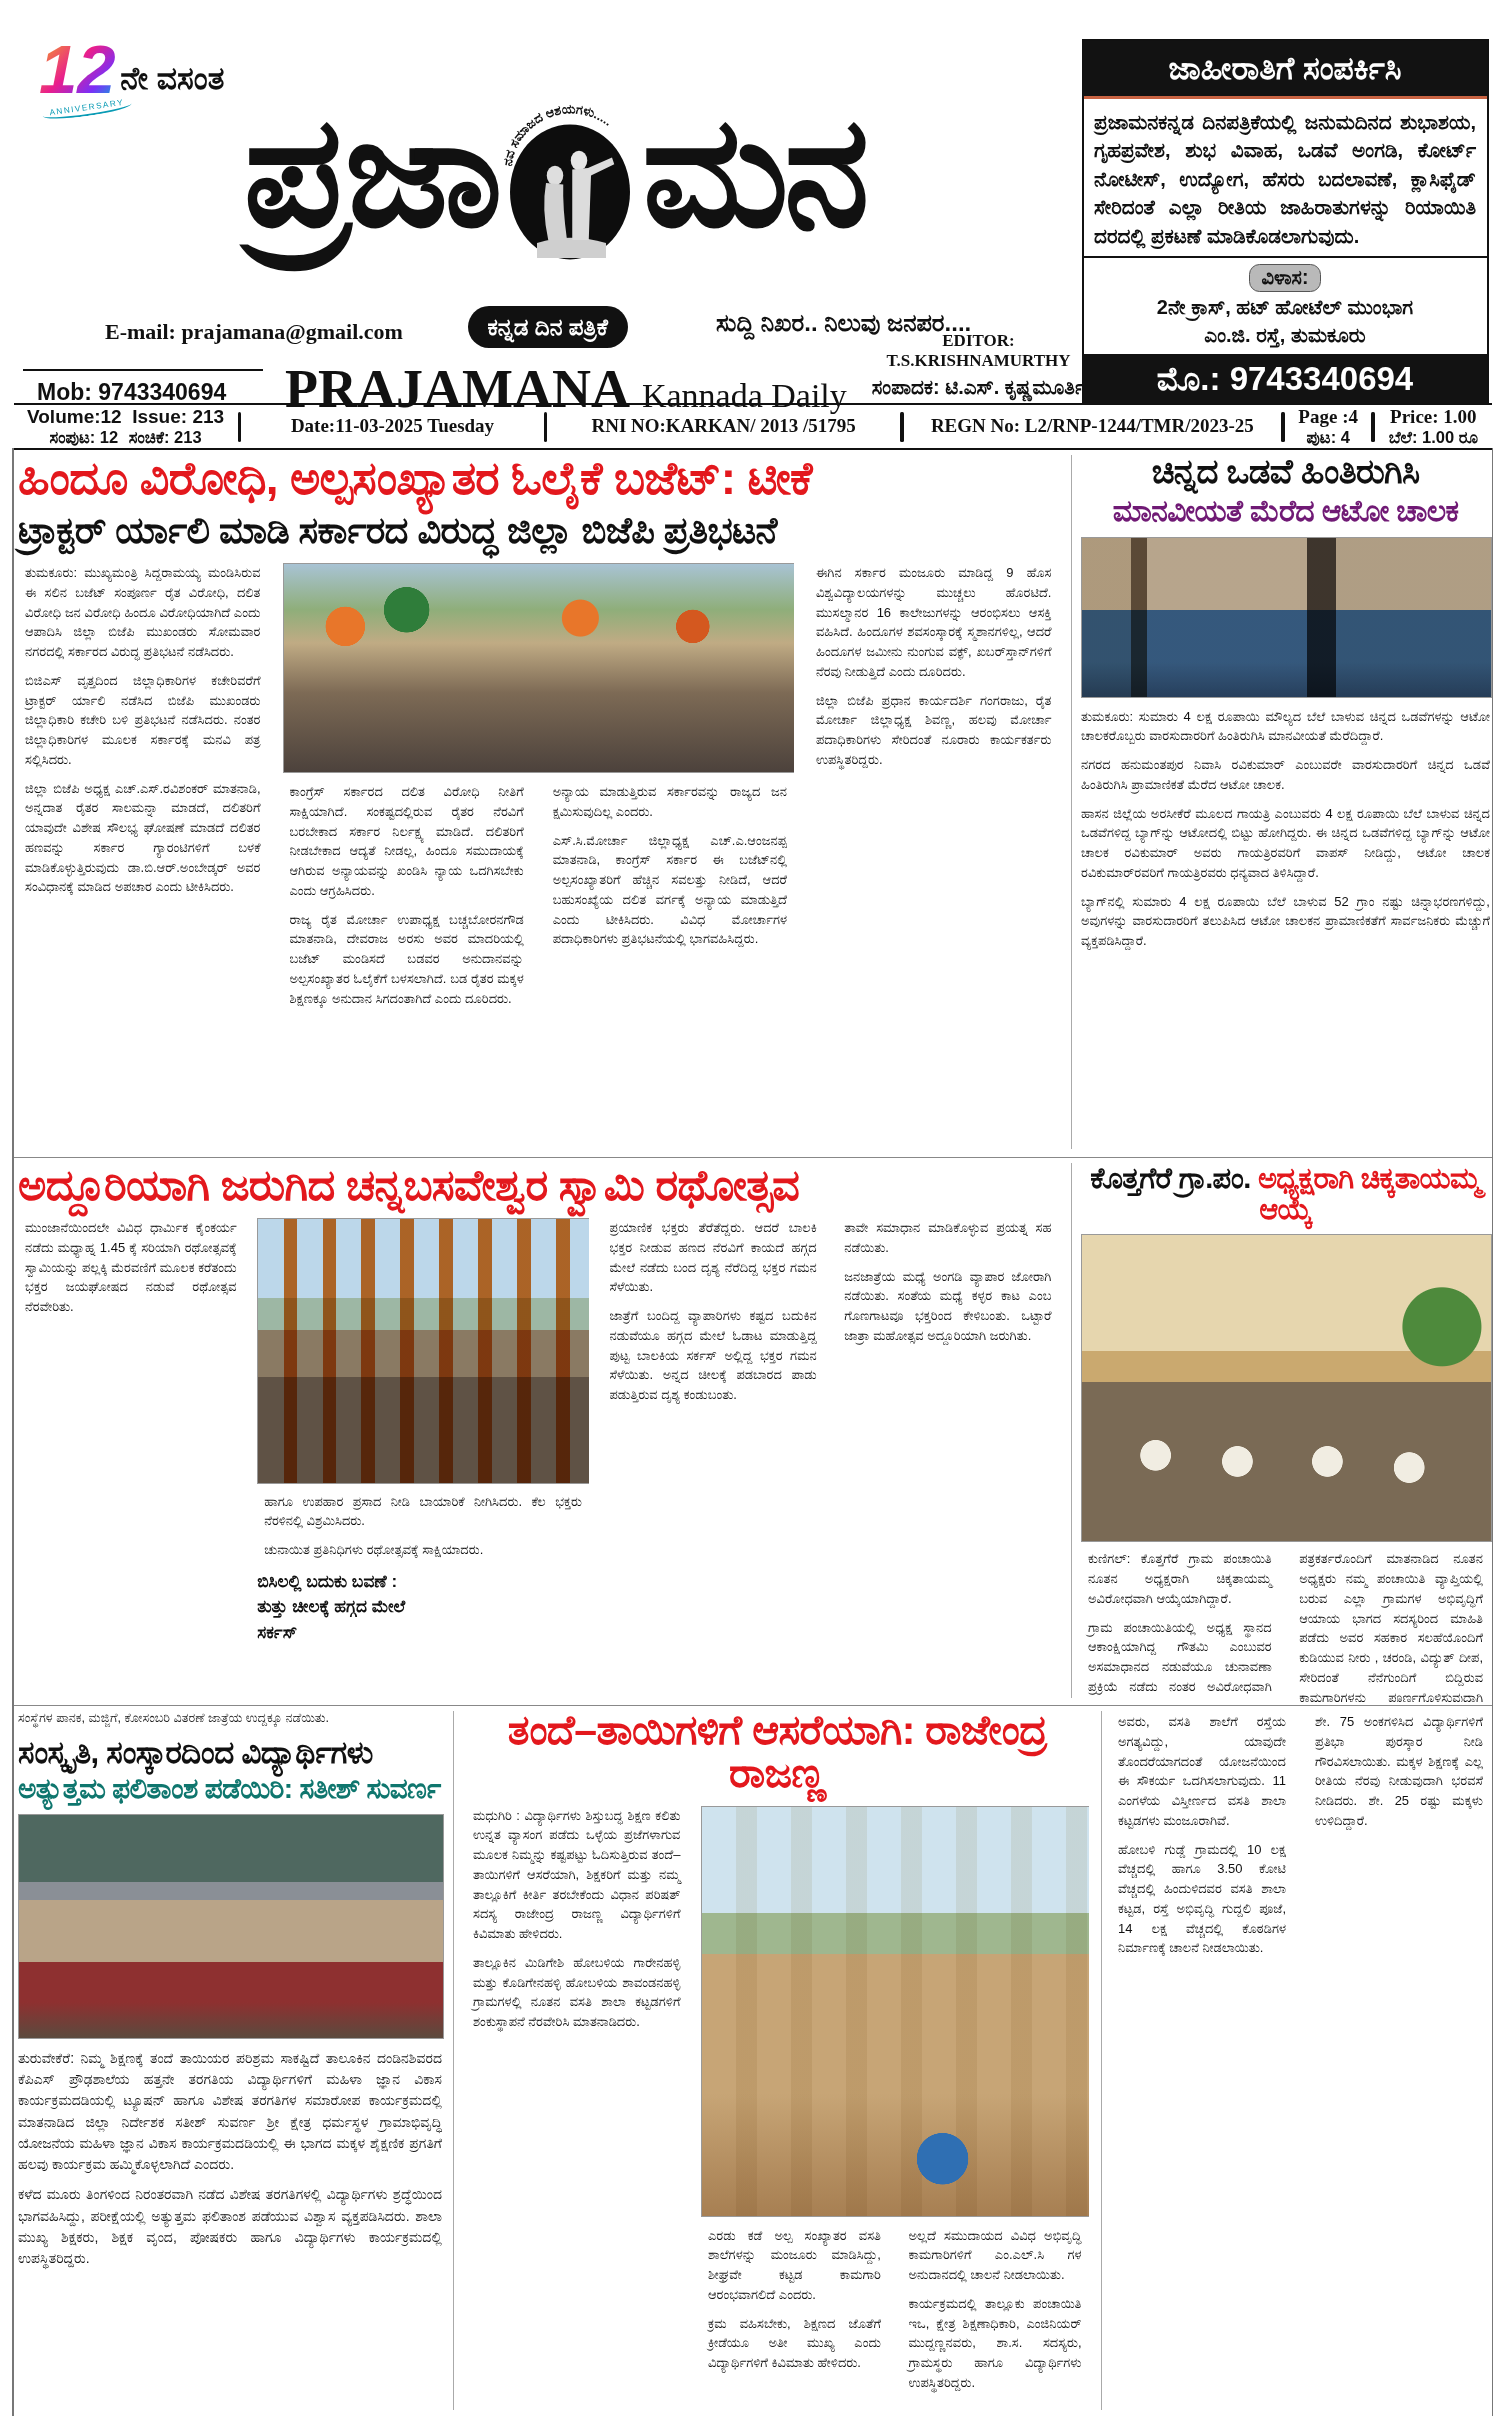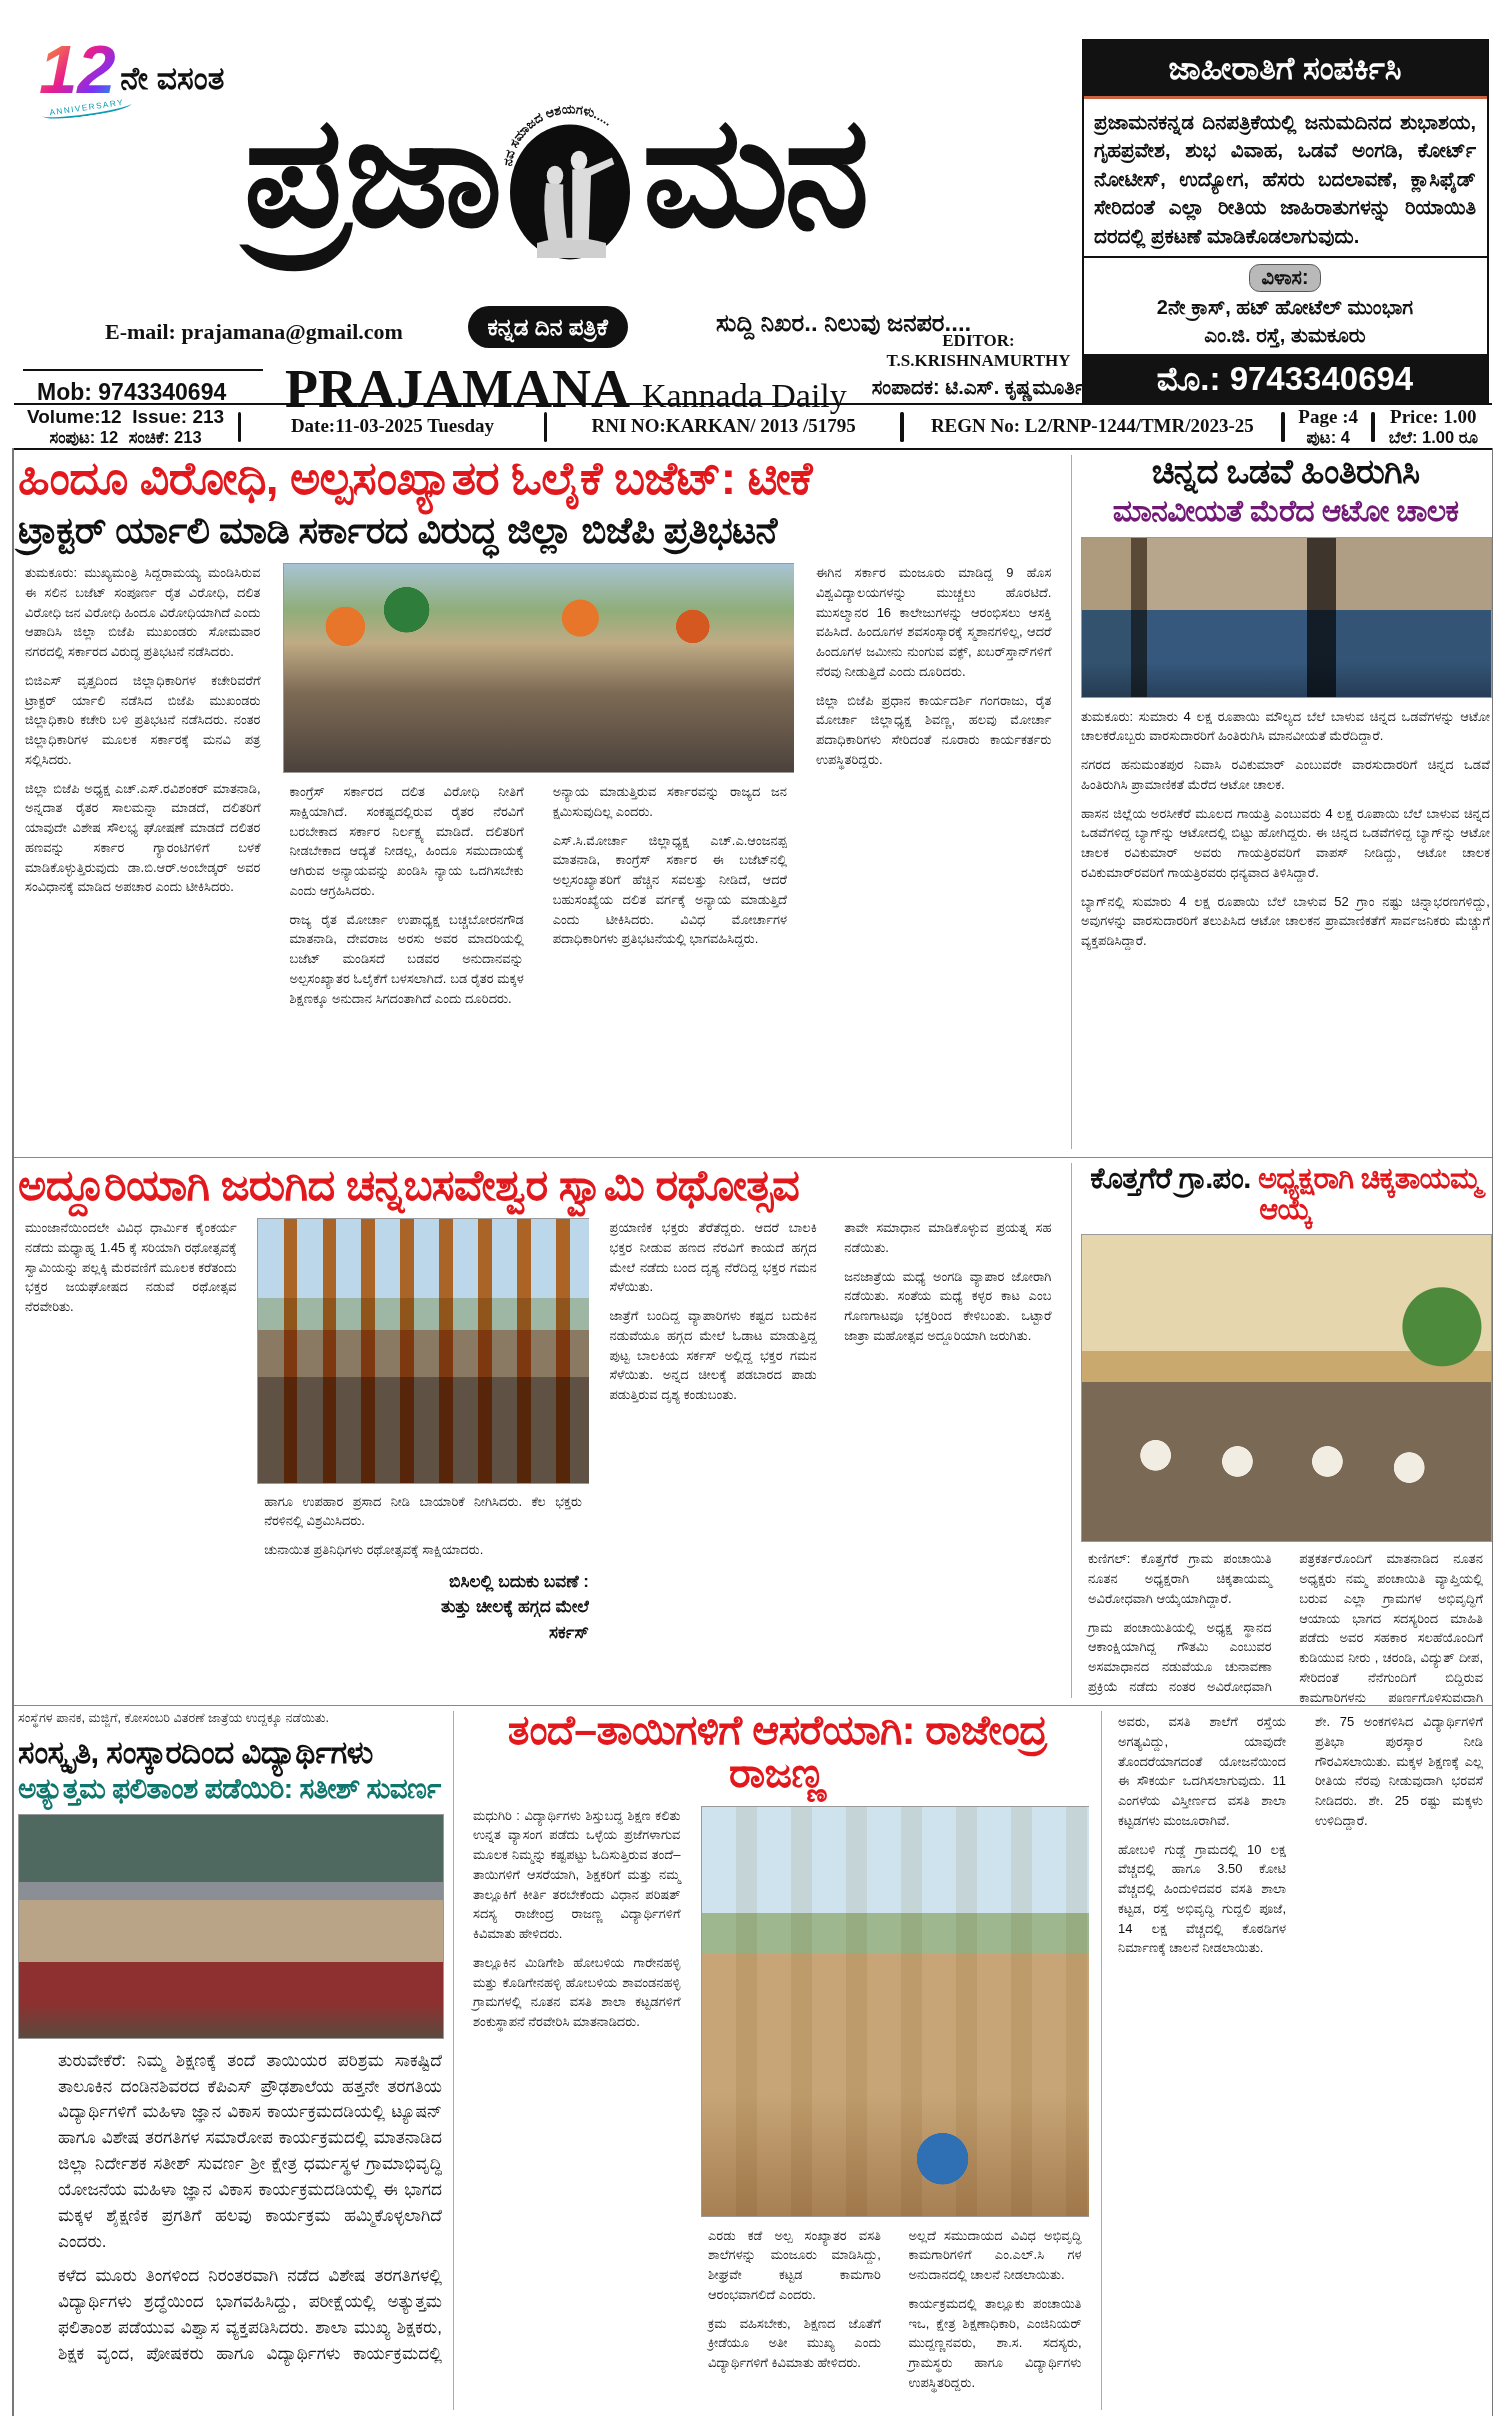--- a/index.html
+++ b/index.html
@@ -67,32 +67,32 @@
   
   .side1 .hb{font-size:34px;font-weight:bold;text-align:center;line-height:1.08;letter-spacing:-0.7px;}
   .side1 .hr{font-size:30px;font-weight:bold;color:#701a75;text-align:center;margin-top:4.5px;letter-spacing:-0.7px;}
   .side1 .txt{font-size:13px;line-height:1.52;text-align:justify;margin-top:9px;overflow:hidden;height:360px;}
   .side1 .txt p{margin:0 0 9px;}
   
   .main2{flex:1;padding:4.5px 4.5px 0 4.5px;overflow:hidden;}
   .side2{width:409px;padding:4.5px 1.5px 0 1.5px;overflow:hidden;}
   .h-red2{color:#e3181d;font-weight:bold;font-size:43px;line-height:1.05;letter-spacing:-0.7px;}
   .band2{display:flex;gap:13.5px;margin-top:10.5px;height:465px;overflow:hidden;}
-  .boxhead{font-size:17px;font-weight:bold;text-align:right;line-height:1.5;margin:7.5px 0;}
+  .boxhead{font-size:17px;font-weight:bold;text-align:left;line-height:1.5;margin:7.5px 0;}
   .side2 .h2mix{font-size:29px;font-weight:bold;line-height:1.1;text-align:center;letter-spacing:-0.7px;}
   .side2 .h2mix .r{color:#e3181d;}
   .cols2{display:flex;gap:13.5px;margin-top:7.5px;overflow:hidden;height:154px;}
   
   .left3{width:424px;padding:3px 3px 0 4.5px;overflow:hidden;}
   .mid3{flex:1;padding:3px 4.5px 0 4.5px;overflow:hidden;}
   .right3{width:379px;padding:3px 1.5px 0 1.5px;overflow:hidden;}
   .cont{font-size:12.7px;line-height:1.5;text-align:justify;color:#222;overflow:hidden;}
   .left3 .hb{font-size:31px;font-weight:bold;line-height:1.1;margin-top:7.5px;letter-spacing:-0.7px;}
   .left3 .hr{font-size:28px;font-weight:bold;color:#0f766e;line-height:1.15;margin-top:3px;letter-spacing:-0.7px;}
-  .left3 .txt{font-size:17px;line-height:1.52;text-align:justify;margin-top:9px;overflow:hidden;height:322px;margin-left:40px;}
+  .left3 .txt{font-size:14px;line-height:1.52;text-align:justify;margin-top:9px;overflow:hidden;height:322px;}
   .left3 .txt p{margin:0 0 9px;}
   .mid3 .hr{color:#e3181d;font-weight:bold;font-size:41px;line-height:1.05;text-align:center;letter-spacing:-0.7px;}
   .band3{display:flex;gap:13.5px;margin-top:10.5px;height:622px;overflow:hidden;}
   .photocol{flex:1.75;display:flex;flex-direction:column;overflow:hidden;}
   .cols3{display:flex;gap:13.5px;margin-top:9px;flex:1;overflow:hidden;}
   .right3 .cols{margin-top:3px;height:690px;}
   
   .ph-protest{height:208px;background:
       radial-gradient(circle at 12% 30%,#e8762a 0 19.5px,transparent 20px),
       radial-gradient(circle at 24% 22%,#2f7d3a 0 22.5px,transparent 23px),

